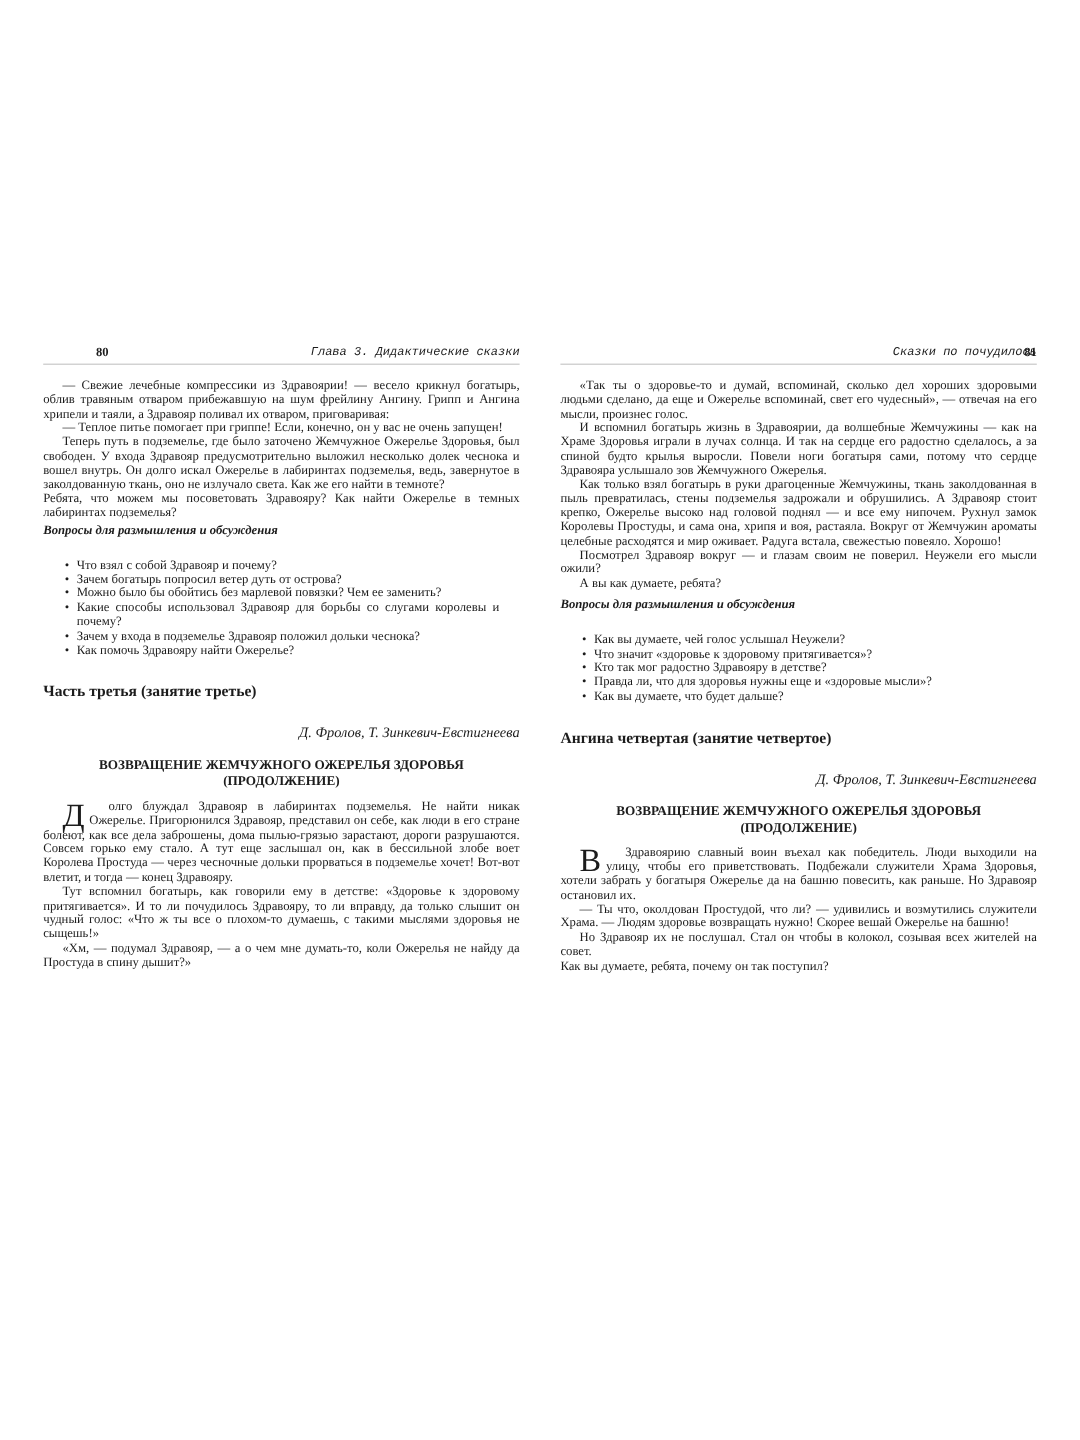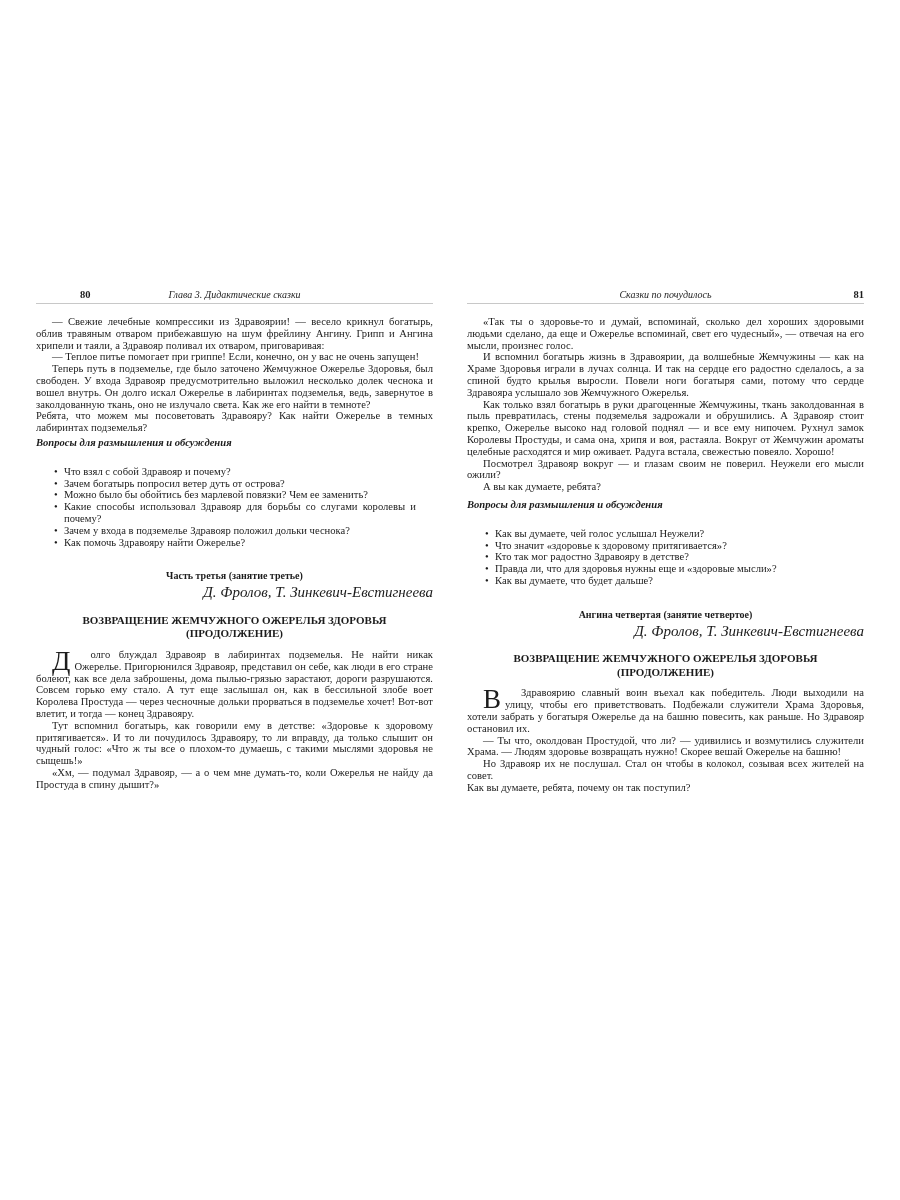--- a/index.html
+++ b/index.html
@@ -28,24 +28,25 @@
   }
   .running-head {
     position: relative;
     height: 15px;
     font-size: 10px;
     border-bottom: 1px solid #c8c8c8;
     margin-bottom: 12px;
   }
   .running-title {
     display: block;
-    text-align: center;
+    text-align: right;
     font-style: italic;
     font-size: 10px;
     line-height: 13px;
+    font-family: Liberation Mono, monospace;
   }
   .page-num {
     position: absolute;
     top: 0;
     font-weight: bold;
     font-size: 10.5px;
     line-height: 13px;
   }
   .page-num.left-num  { left: 0; margin-left: 44px; }
   .page-num.right-num { right: 0; }
@@ -80,30 +81,30 @@
     text-align: justify;
   }
   ul.q-list li::before {
     content: "\2022";
     position: absolute;
     left: 1px;
     top: 0;
   }
 
   .part-heading {
-    text-align: center;
-    font-weight: bold;
-    font-size: 10px;
+    text-align: left;
+    font-weight: bold;
+    font-size: 13px;
     margin: 22px 0 0 0;
   }
   .authors {
     text-align: right;
     font-style: italic;
-    font-size: 15px;
-    margin-top: 5px;
+    font-size: 12px;
+    margin-top: 23px;
   }
   .story-title {
     font-weight: bold;
     font-size: 11px;
     line-height: 13.5px;
     margin-top: 15px;
     text-align: center;
   }
   .story-block {
     margin-top: 8px;

